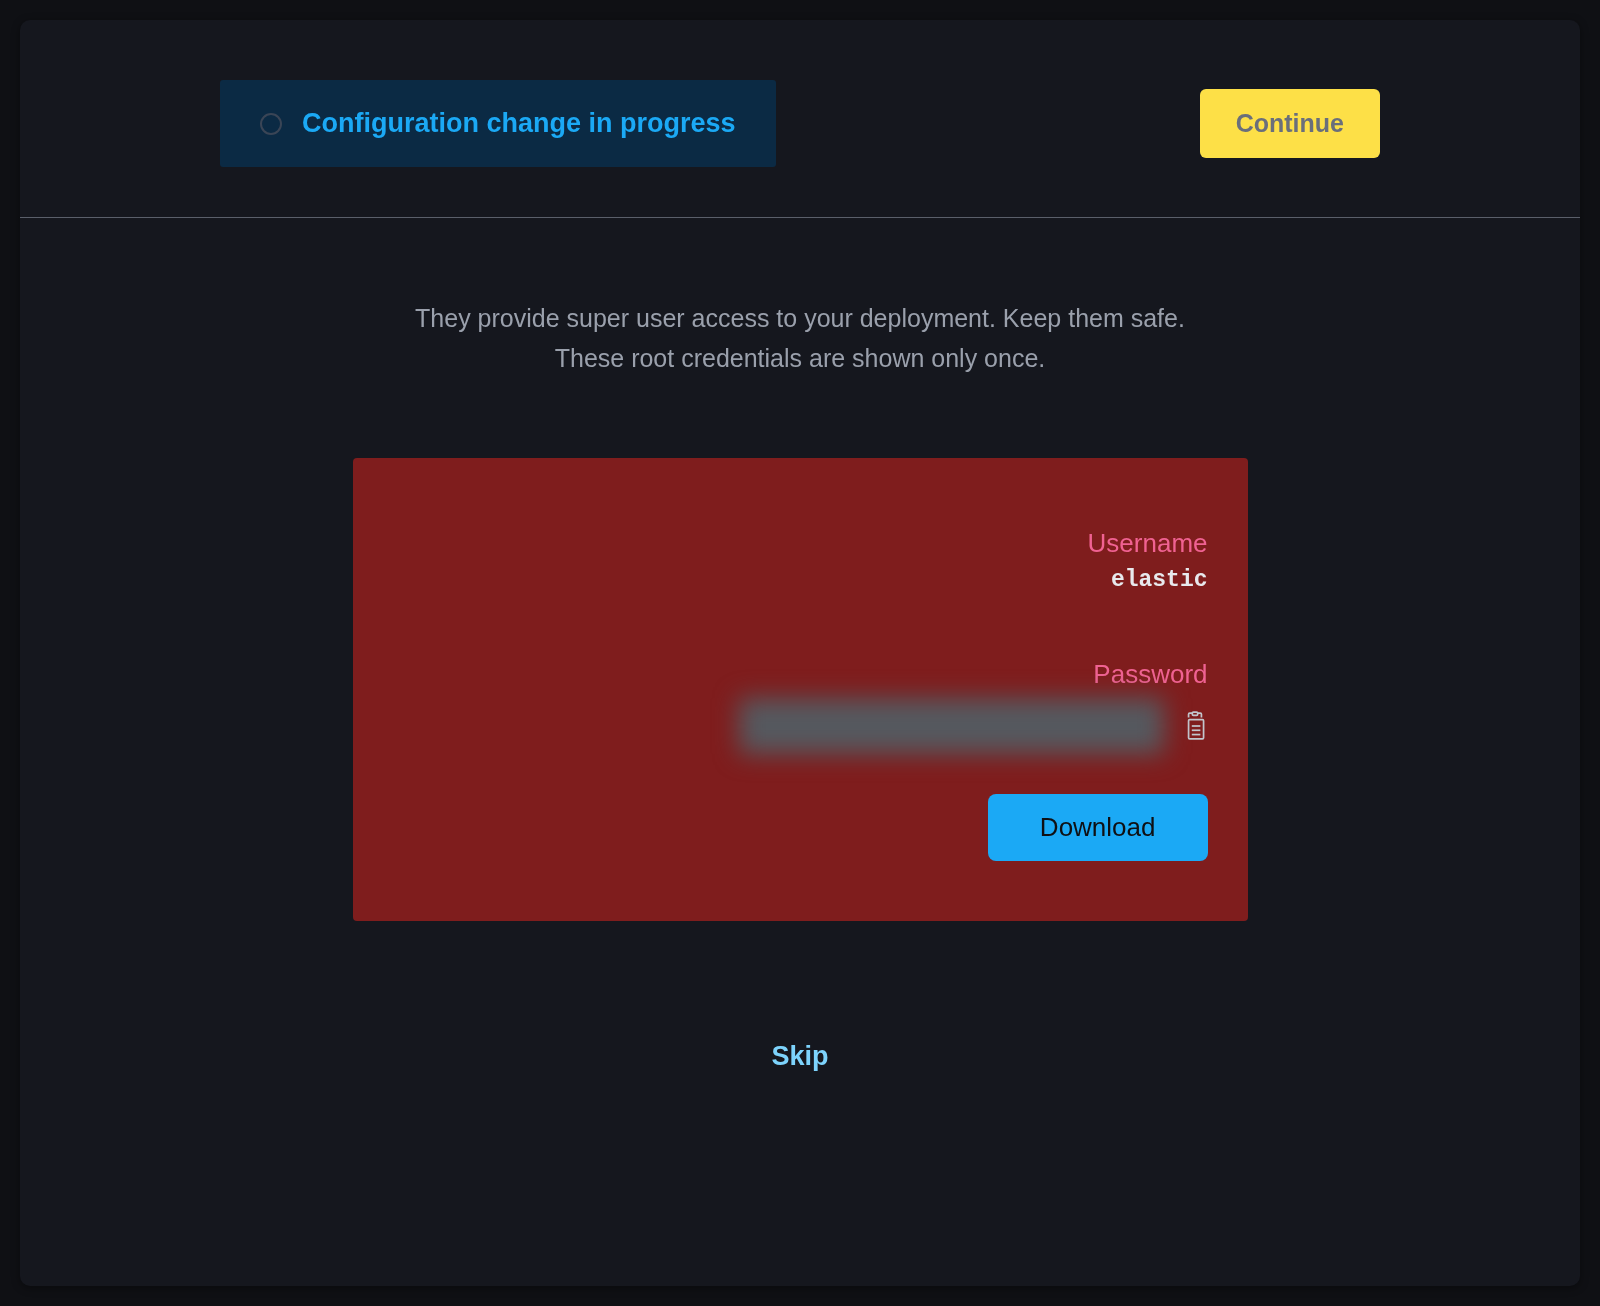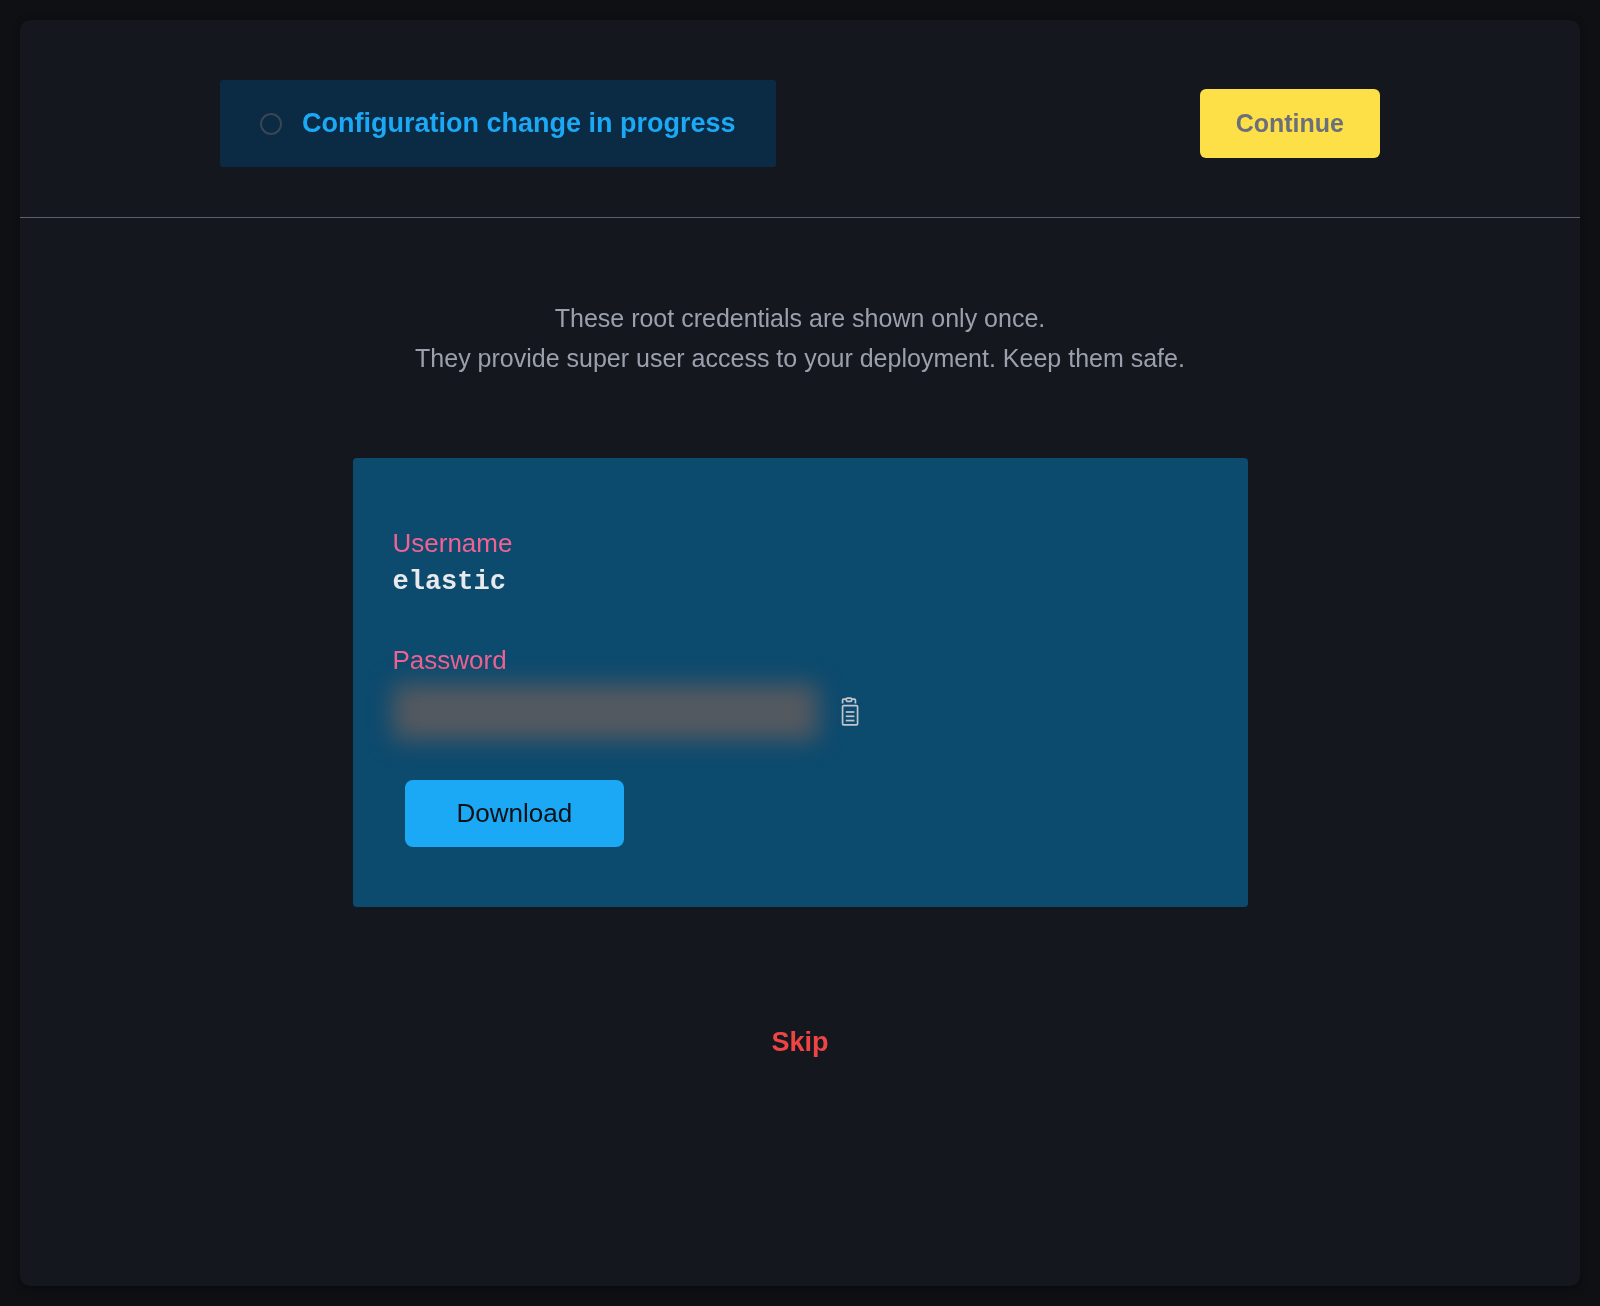--- a/index.html
+++ b/index.html
@@ -77,40 +77,40 @@
       letter-spacing: -0.5px;
     }
     .subtitle {
       color: #9aa0ac;
       font-size: 25px;
       text-align: center;
       line-height: 1.6;
       margin-bottom: 80px;
     }
     .credentials-panel {
-      background: #0c4a6e;
+      background: #7f1d1d;
       width: 895px;
       padding: 70px 40px 60px 40px;
       display: flex;
       flex-direction: column;
-      align-items: flex-start;
+      align-items: flex-end;
       border-radius: 4px;
     }
     .field-label {
       color: #f06292;
       font-size: 26px;
       font-weight: 500;
       margin-bottom: 8px;
     }
     .username-value {
       color: #e8e9ed;
       font-family: 'SFMono-Regular', Consolas, 'Liberation Mono', Menlo, monospace;
-      font-size: 27px;
+      font-size: 23px;
       font-weight: 700;
-      margin-bottom: 48px;
+      margin-bottom: 66px;
     }
     .password-row {
       display: flex;
       align-items: center;
       gap: 18px;
       margin-bottom: 40px;
     }
     .password-value {
       width: 425px;
       height: 56px;
@@ -133,21 +133,21 @@
       color: #0f1014;
       border: none;
       border-radius: 8px;
       padding: 18px 52px;
       font-size: 26px;
       font-weight: 500;
       cursor: pointer;
       margin-left: 12px;
     }
     .skip-link {
-      color: #ef4444;
+      color: #7dd3fc;
       font-size: 27px;
       font-weight: 600;
       margin-top: 120px;
       cursor: pointer;
       text-decoration: none;
       text-align: right;
     }
   </style>
 </head>
 <body>
@@ -156,22 +156,22 @@
   <div class="header-bar">
     <div class="status-badge">
       <div class="spinner"></div>
       <span class="status-text">Configuration change in progress</span>
     </div>
     <button class="continue-button">Continue</button>
   </div>
 
   <div class="content">
     <div class="subtitle">
+      <div>They provide super user access to your deployment. Keep them safe.</div>
       <div>These root credentials are shown only once.</div>
-      <div>They provide super user access to your deployment. Keep them safe.</div>
     </div>
 
     <div class="credentials-panel">
       <div class="field-label">Username</div>
       <div class="username-value">elastic</div>
 
       <div class="field-label">Password</div>
       <div class="password-row">
         <div class="password-value"></div>
         <div class="copy-icon">

